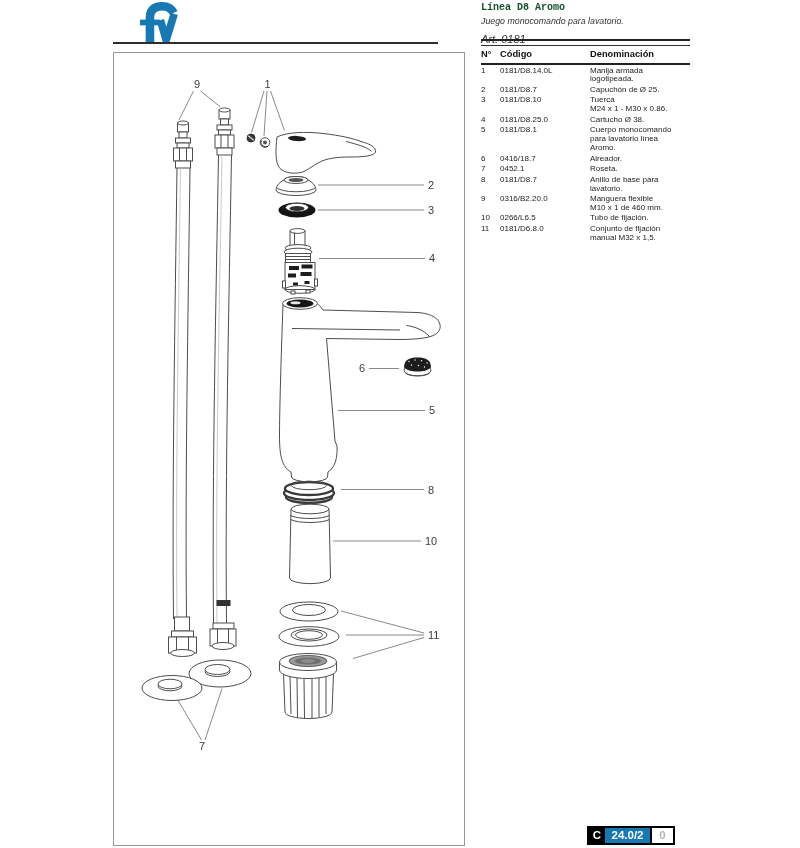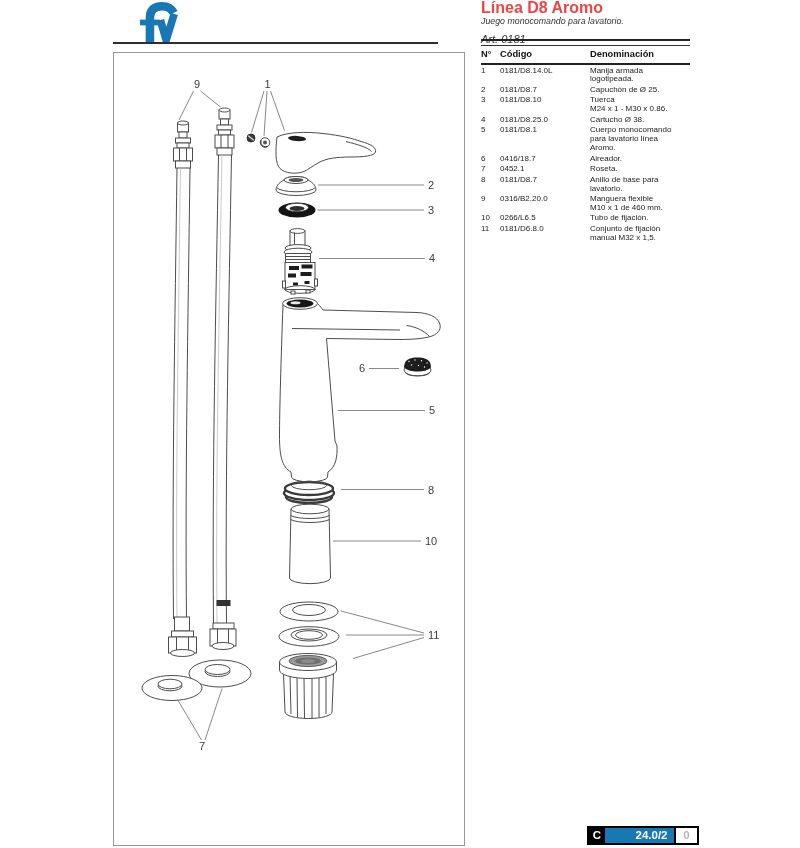--- a/index.html
+++ b/index.html
@@ -2,21 +2,21 @@
 <html><head>
 <meta charset="utf-8">
 <style>
   html,body{margin:0;padding:0;background:#fff;}
   .page{position:relative;width:800px;height:848px;background:#ffffff;
         font-family:"Liberation Sans",sans-serif;overflow:hidden;color:#1a1a1a;}
   
   .logo{position:absolute;left:137px;top:2px;width:44px;height:40px;}
   .logo-rule{position:absolute;left:113px;top:42px;width:325px;height:2px;background:#2e2e2e;}
   .title-block{position:absolute;left:481px;top:1px;width:210px;}
-  .title{font-size:16px;font-weight:bold;color:#ef4444;line-height:14px;}
+  .title{font-size:10px;font-weight:bold;color:#14532d;line-height:14px;font-family:Liberation Mono, monospace;}
   .subtitle{font-size:8.8px;font-style:italic;color:#333;margin-top:1px;line-height:10px;}
   .artno{font-size:11px;font-style:italic;color:#333;margin-top:8px;line-height:10px;}
   .title-rule{position:absolute;left:481px;top:39px;width:209px;height:2px;background:#222;}
   
   .parts{position:absolute;left:481px;top:45px;width:209px;border-collapse:collapse;
          font-size:8px;line-height:8.9px;color:#222;border-top:1px solid #333;}
   .parts th{text-align:left;font-size:9.3px;font-weight:bold;color:#111;
             padding:4px 0 4px;border-bottom:2px solid #222;}
   .parts td{vertical-align:top;padding:1.6px 0 0;}
   .parts .col-num{width:19px;}
@@ -31,21 +31,21 @@
   .diagram-svg .ld{fill:none;stroke:#7a7a7a;stroke-width:0.9;}
   .diagram-svg .shade{fill:none;stroke:#bdbdbd;stroke-width:0.8;}
   .diagram-svg text{font-family:"Liberation Sans",sans-serif;font-size:11px;fill:#3c3c3c;}
   
   .note{position:absolute;left:481px;top:787px;width:215px;font-size:8.3px;
         font-style:italic;color:#3a3a3a;line-height:9.2px;}
   .note span{display:block;}
   .marker{position:absolute;left:587px;top:826px;display:flex;border:2px solid #000;
           height:15px;font-weight:bold;font-size:11.5px;line-height:15px;text-align:center;}
   .marker .m-c{width:16px;background:#000;color:#fff;}
-  .marker .m-code{width:45px;background:#1878b4;color:#fff;padding-left:24px;}
+  .marker .m-code{width:45px;background:#1878b4;color:#fff;}
   .marker .m-rev{width:21px;background:#fff;color:#b5b5b5;border-left:2px solid #000;}
 </style>
 </head>
 <body>
 
 <div class="page">
 
   <svg class="logo" viewBox="0 0 44 42" aria-hidden="true">
     <g fill="none" stroke="#1878b4">
       <path d="M12.5,42 L12.5,16 C12.5,7 19,4.5 25,4.5 C31.5,4.5 35.5,7.5 37.5,11.5" stroke-width="9"></path>

